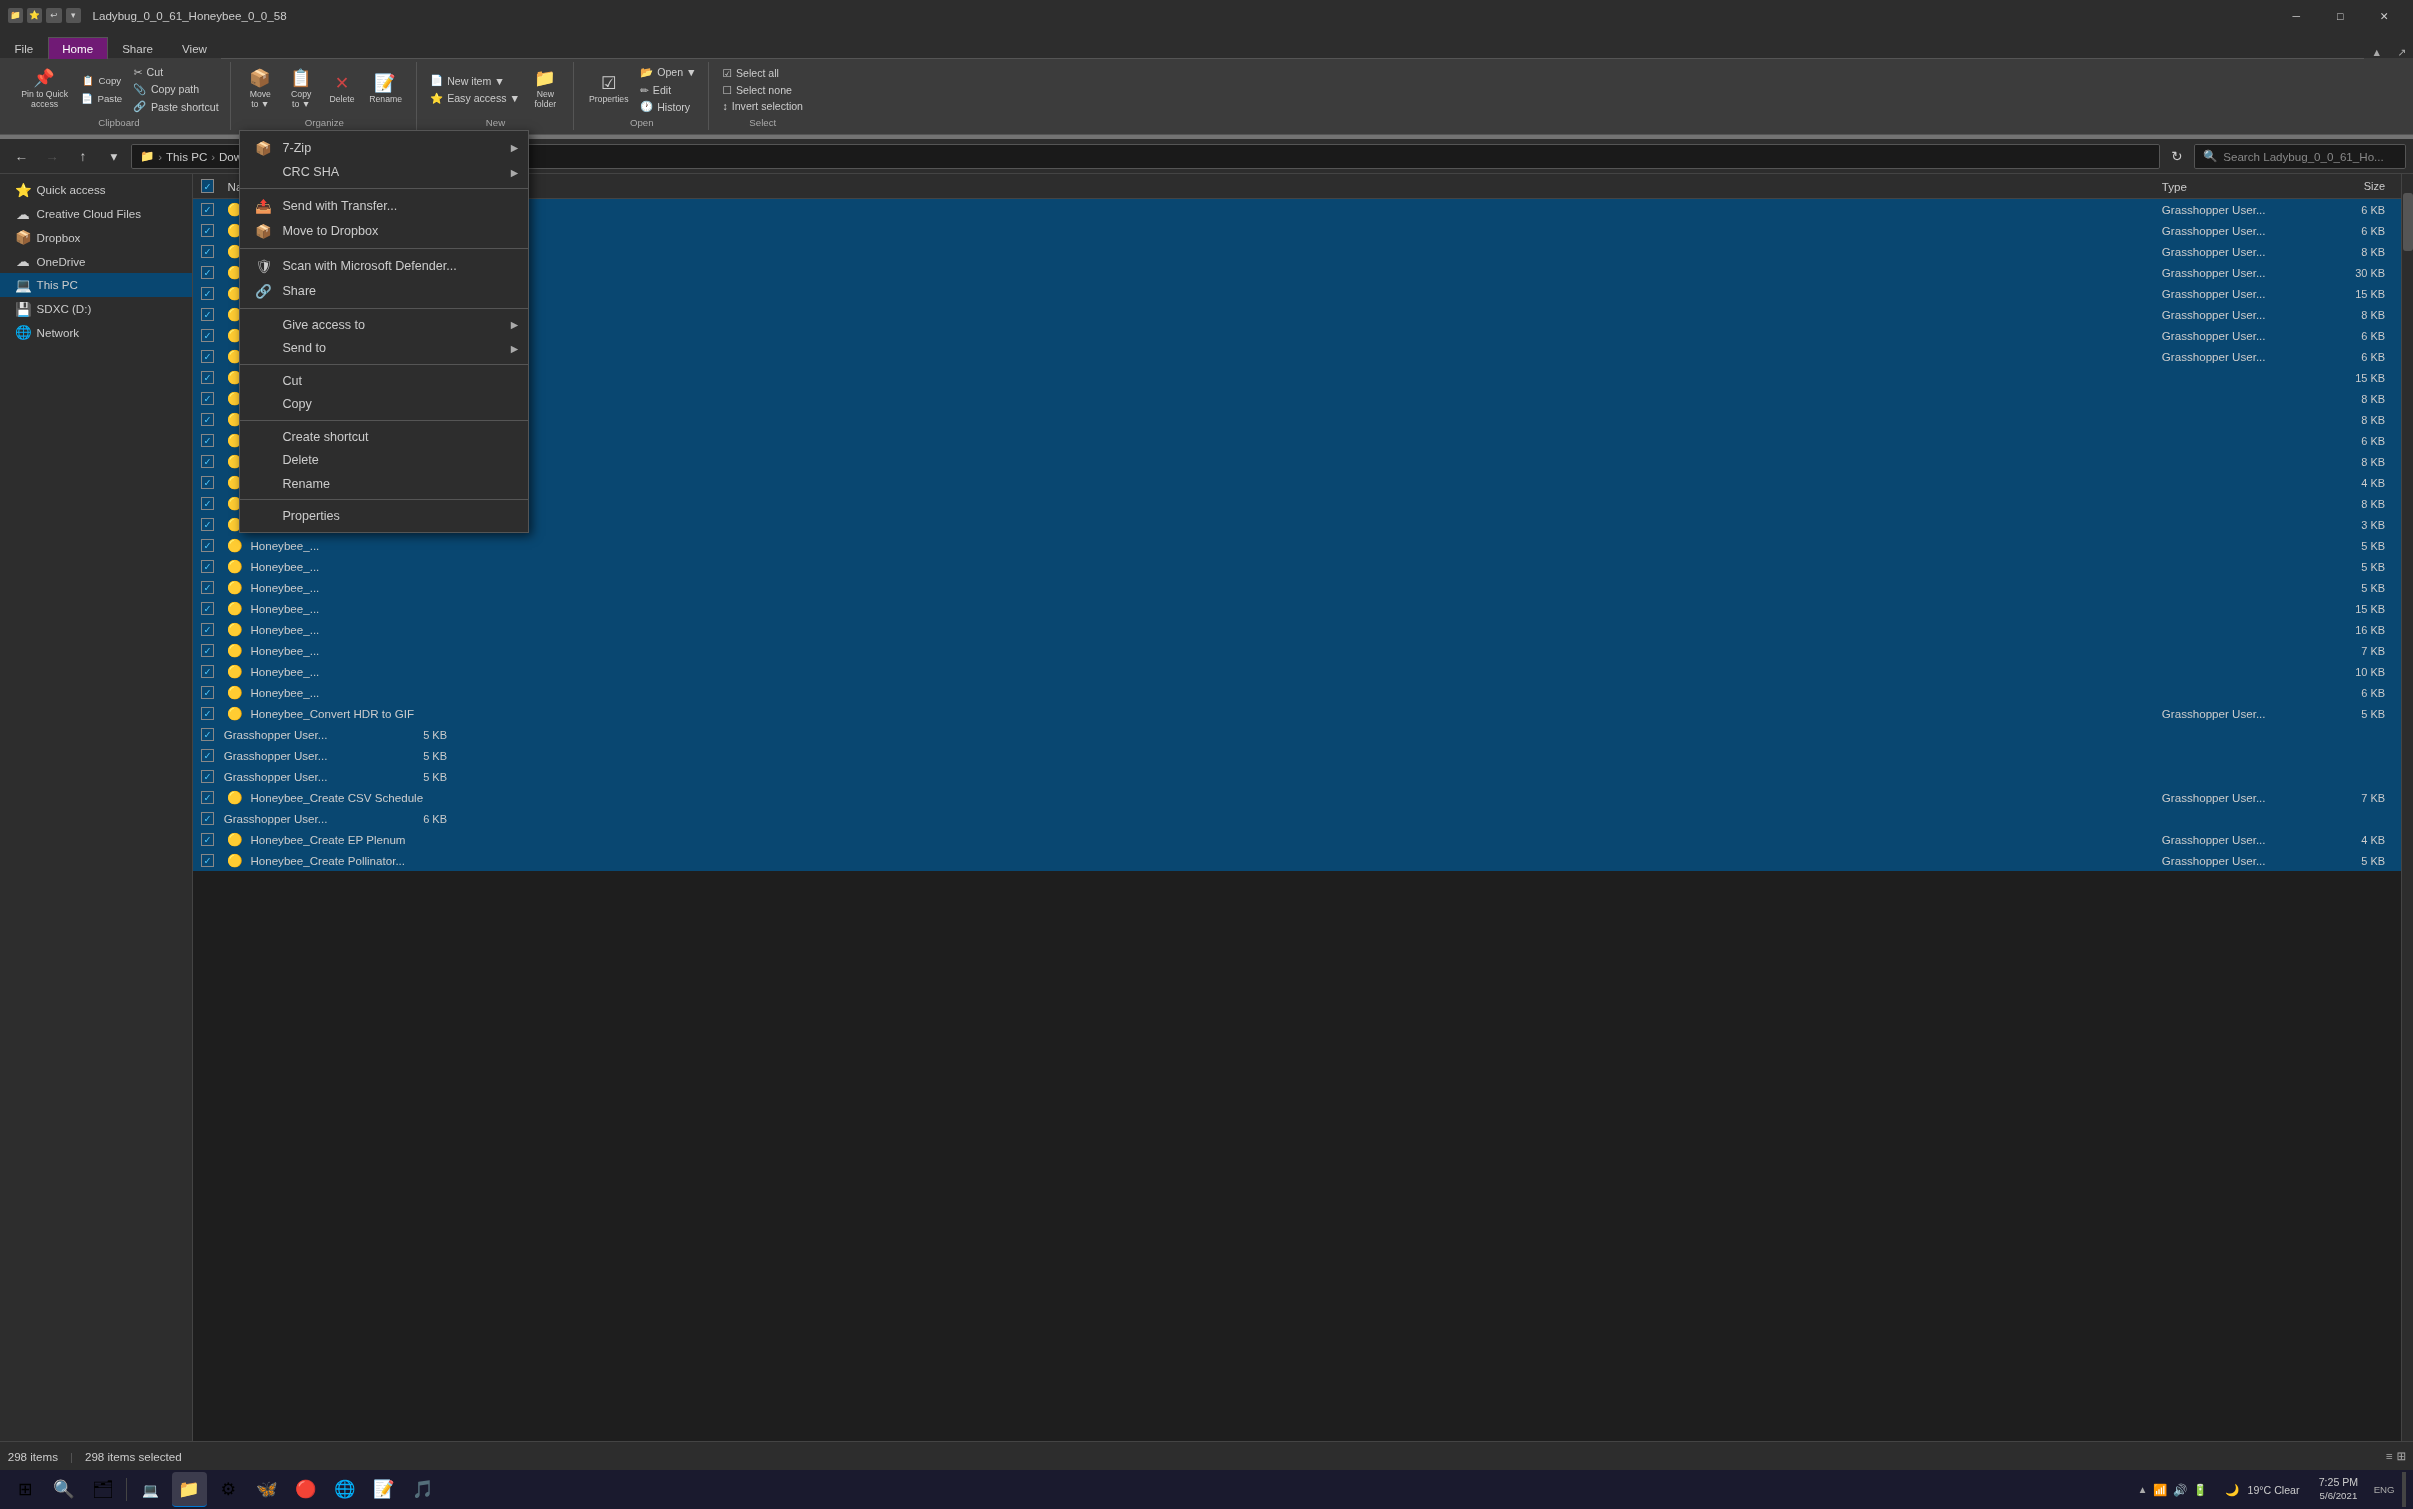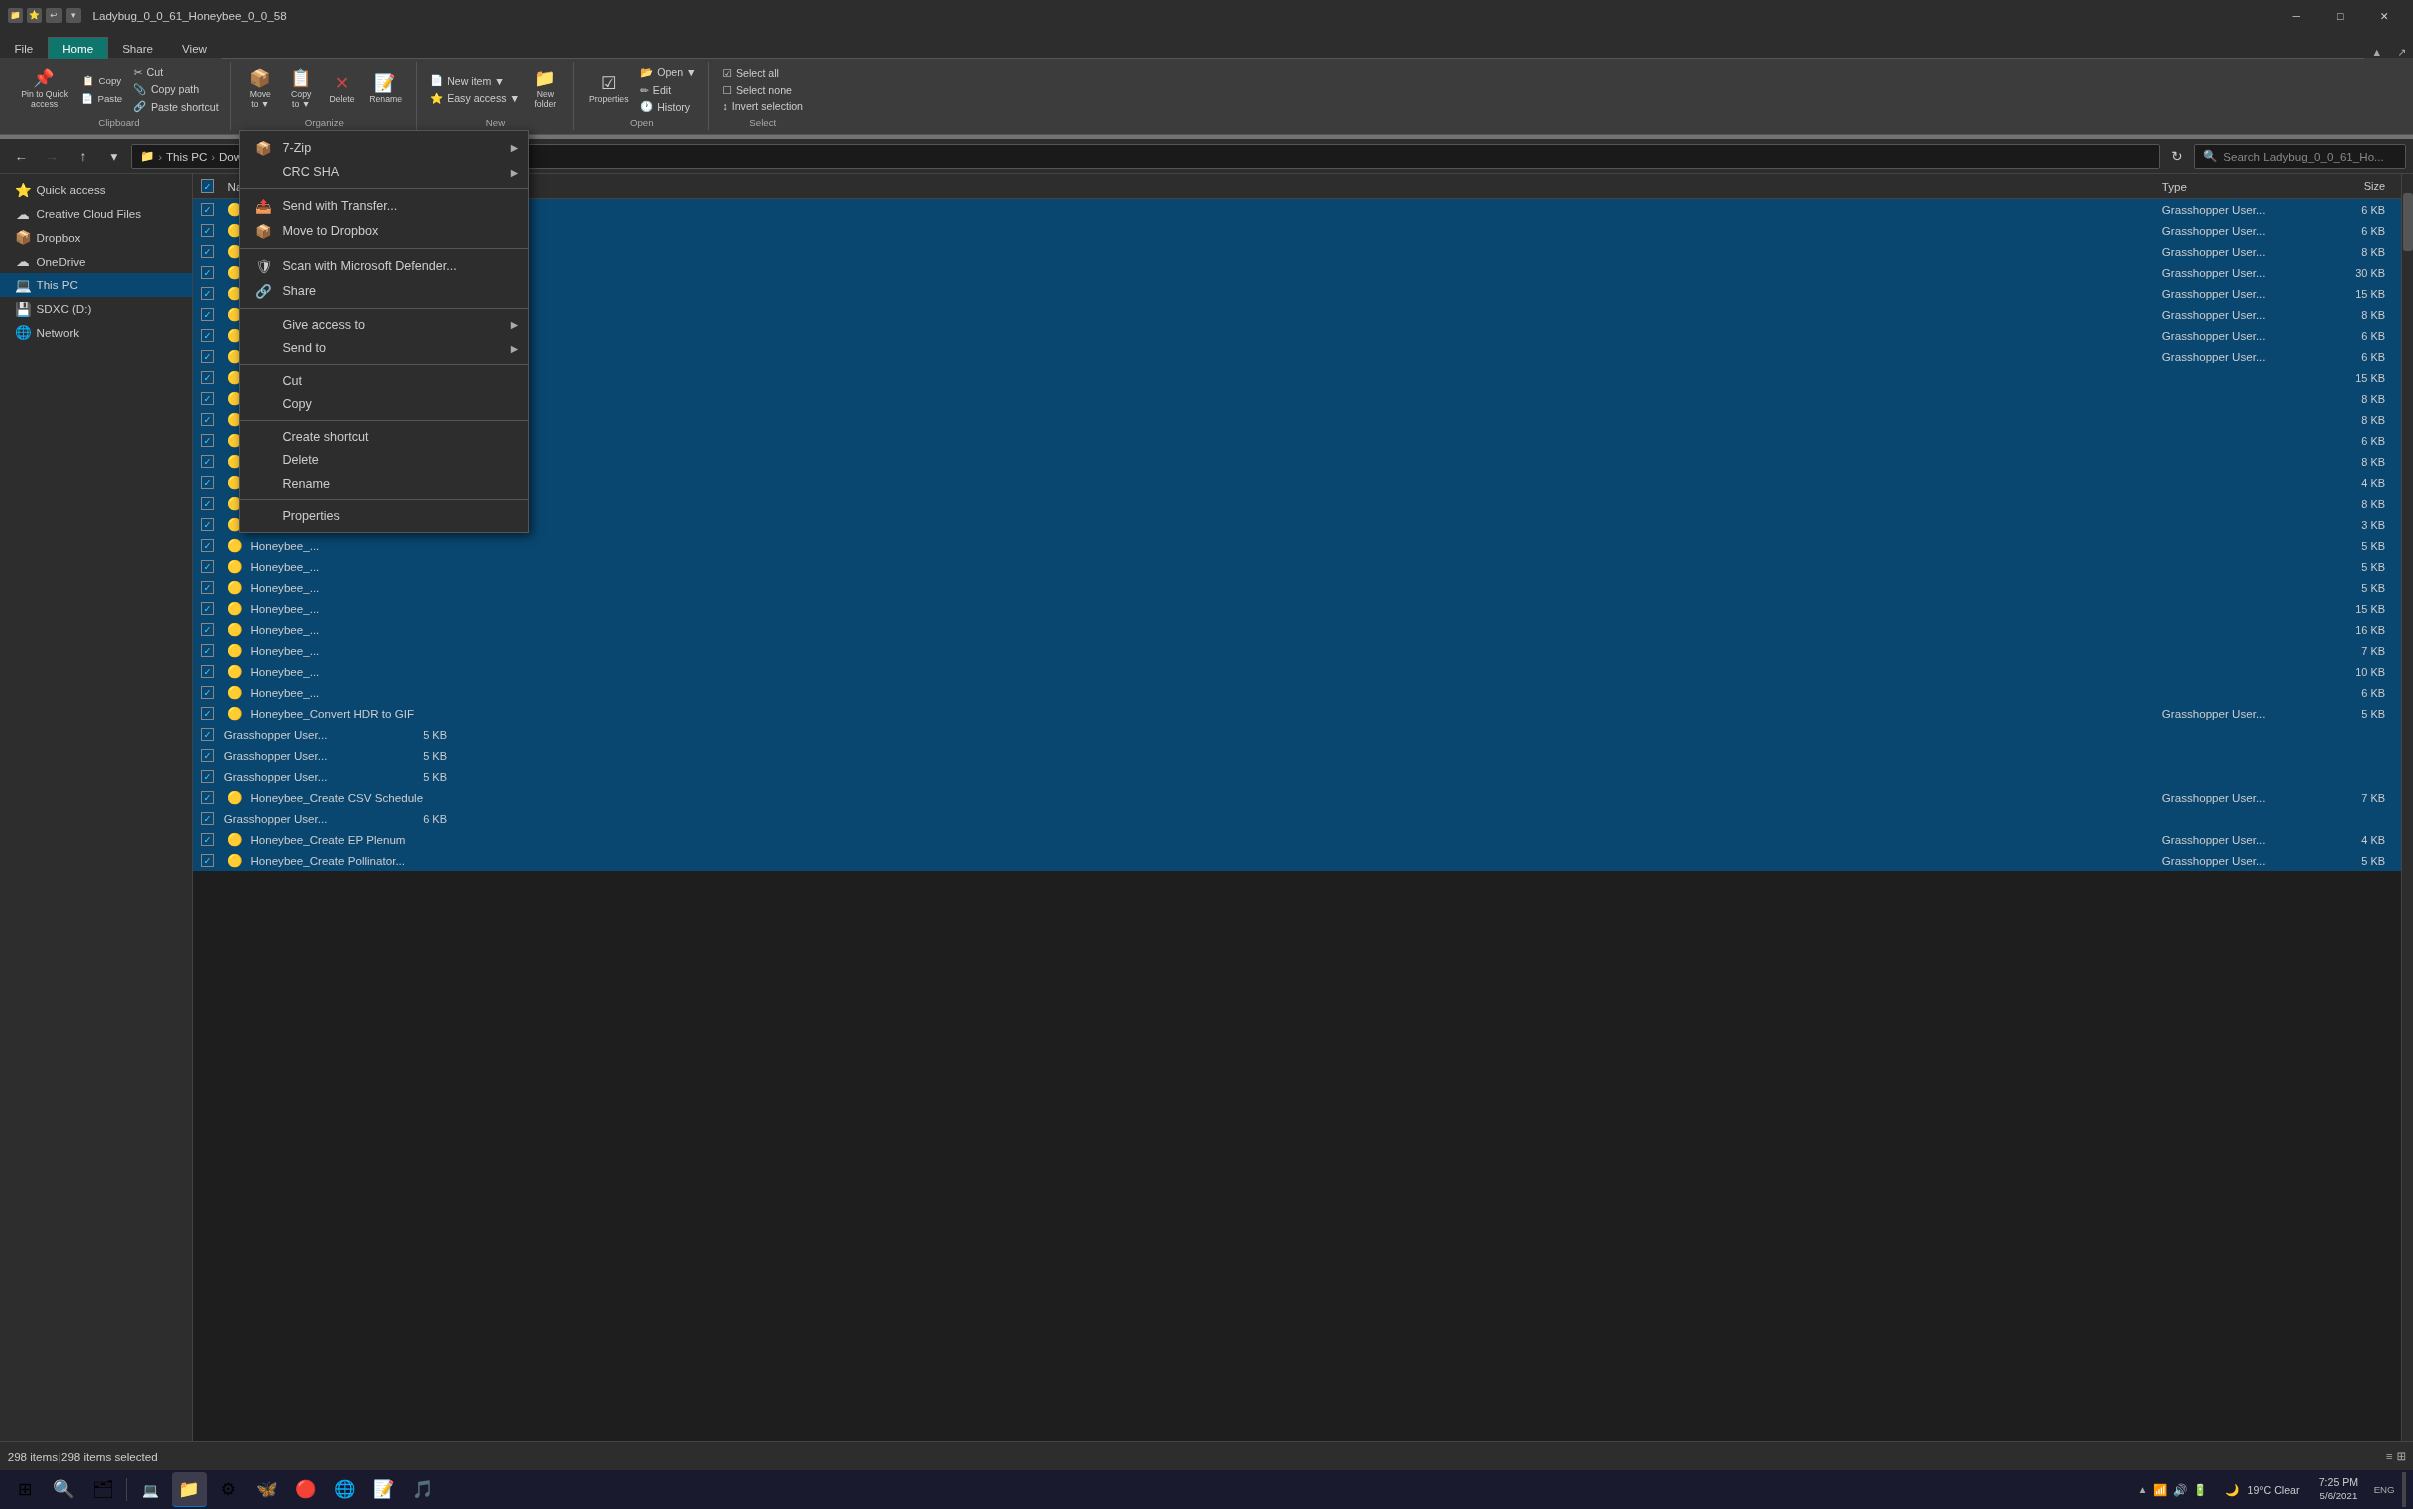--- a/index.html
+++ b/index.html
@@ -65,21 +65,21 @@
     .ribbon-tab {
       padding: 3.9px 13.5px;
       font-size: 11.6px;
       color: #ccc;
       cursor: pointer;
       border: 1px solid transparent;
       border-bottom: none;
       margin-bottom: -1px;
     }
     .ribbon-tab.active {
-      background: #0f766e;
+      background: #701a75;
       border-color: #555;
       color: white;
       margin-top: 19px;
     }
     #ribbon-content {
       background: #3c3c3c;
       padding: 3.9px 7.7px;
       display: flex;
       gap: 1.9px;
       align-items: stretch;
@@ -314,21 +314,21 @@
     
     #status-bar {
       height: 29px;
       background: #2d2d2d;
       border-top: 1px solid #444;
       display: flex;
       align-items: center;
       padding: 0 7.7px;
       color: #ccc;
       font-size: 11.6px;
-      gap: 0;
+      gap: 12px;
       position: absolute;
       bottom: 39px;
       left: 0;
       right: 0;
     }
     #status-bar .sep { color: #555; }
 
     
     #taskbar {
       position: absolute;

